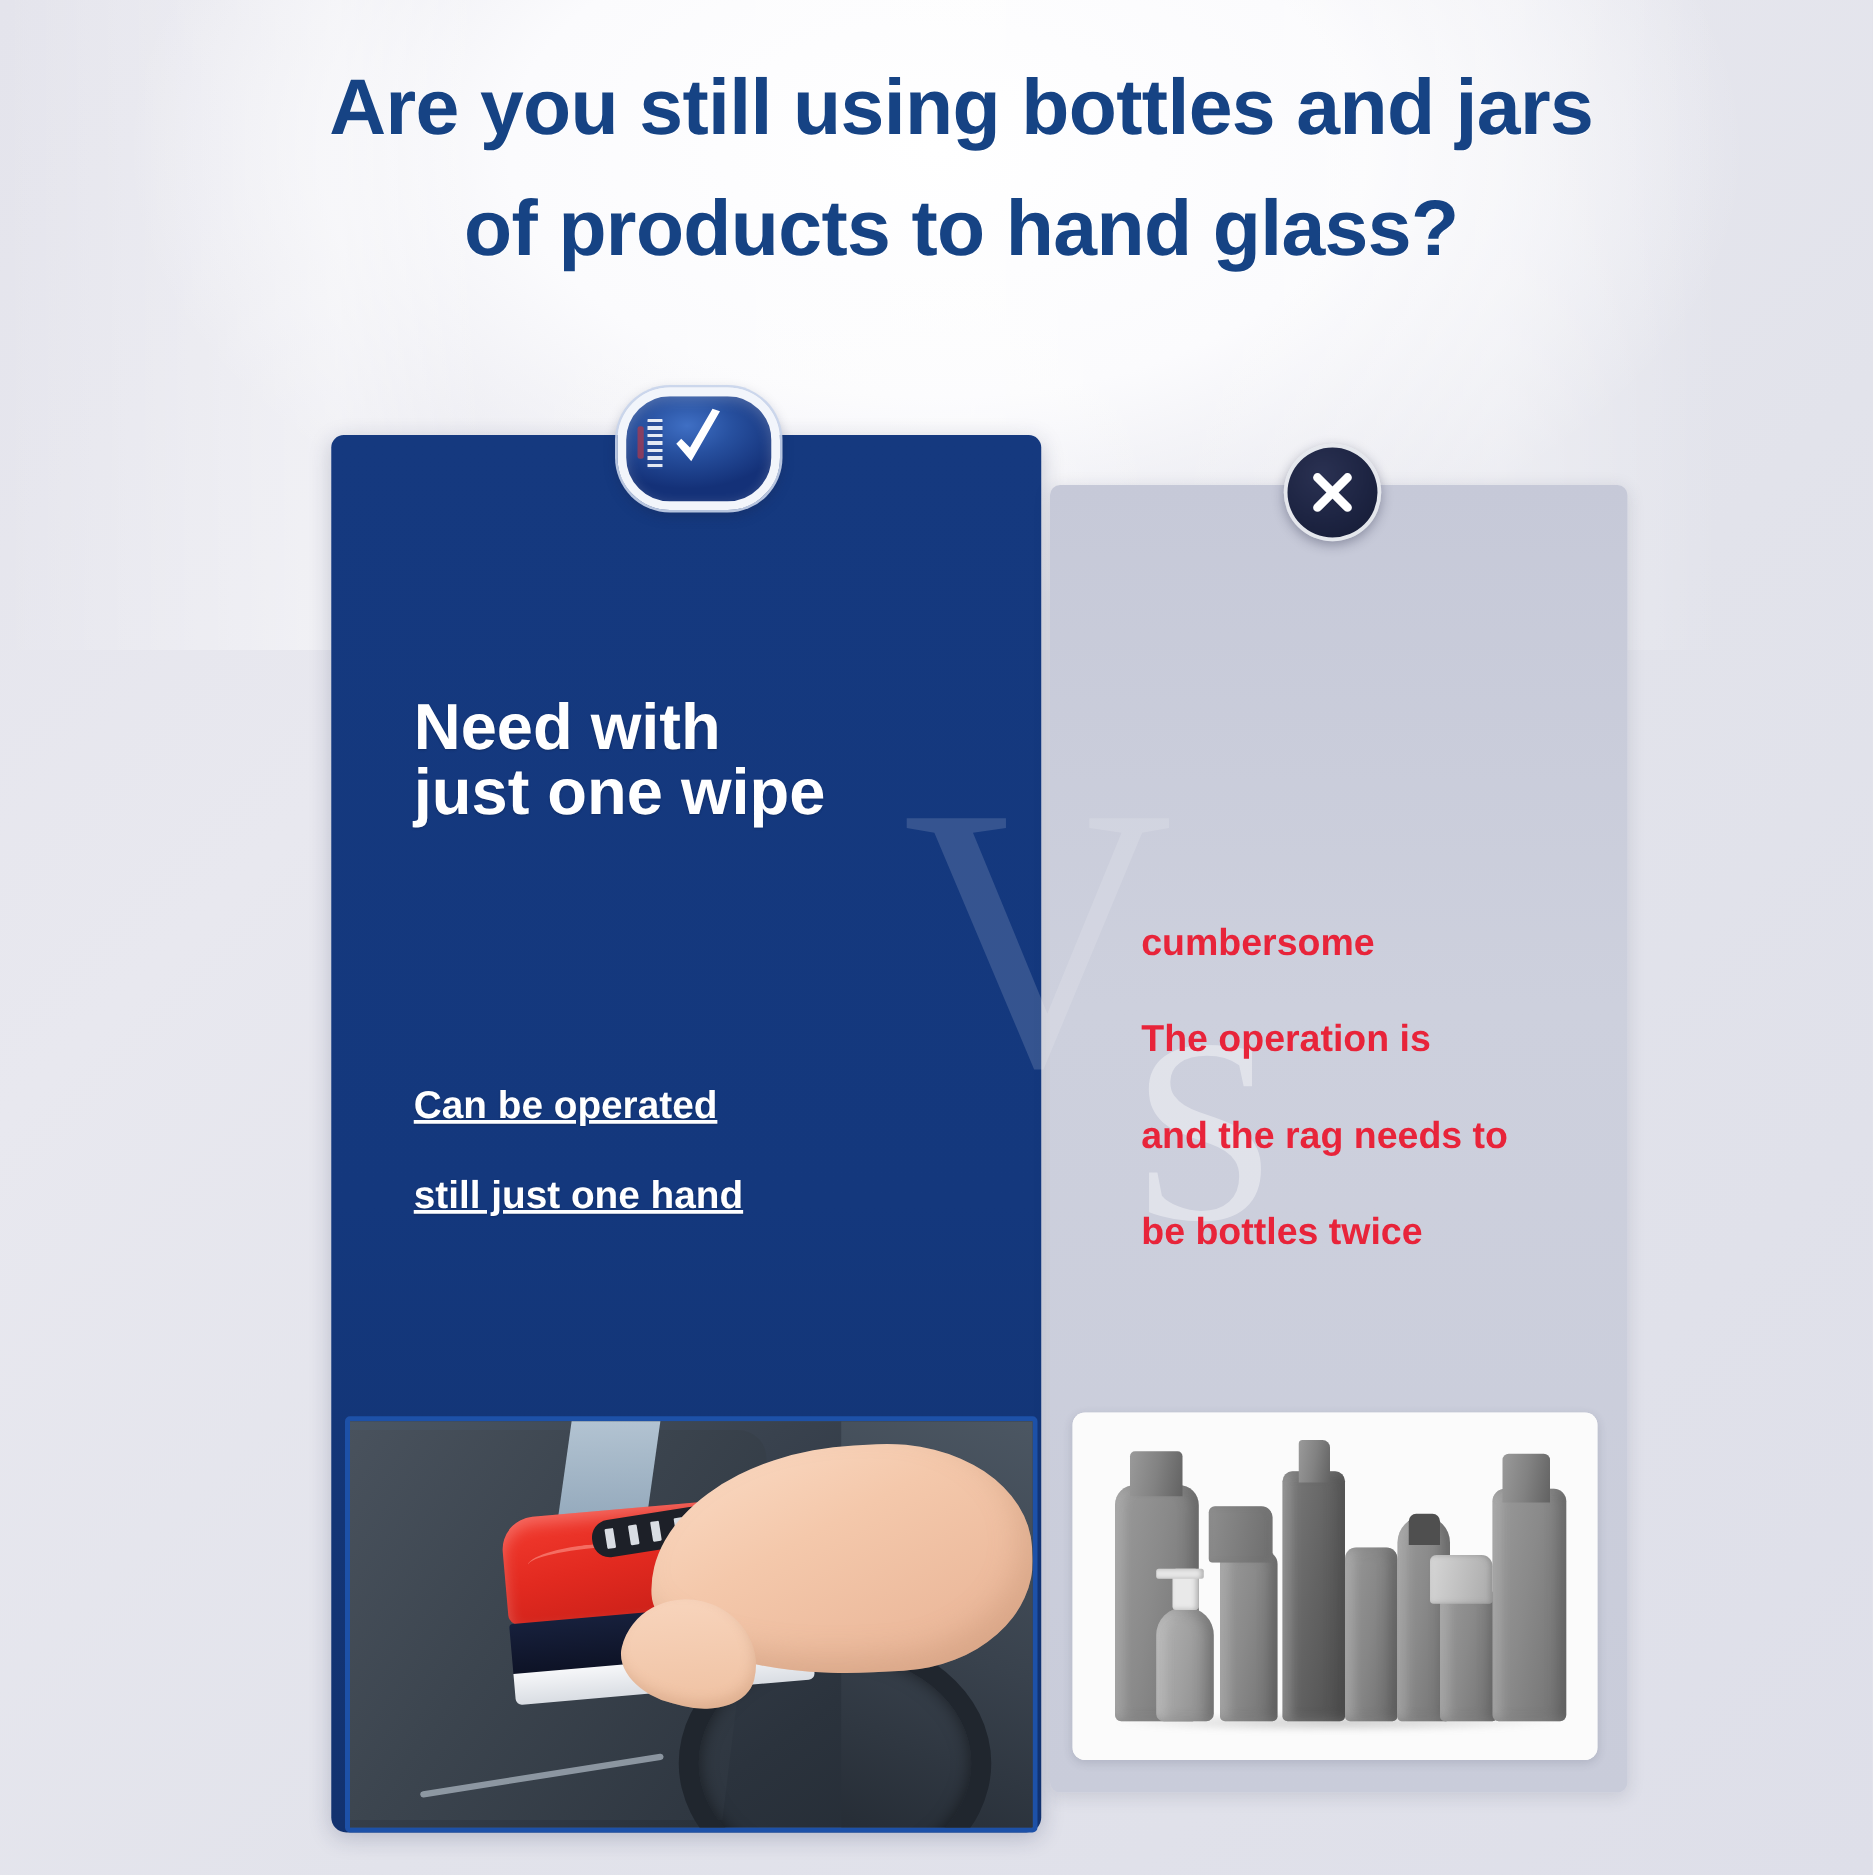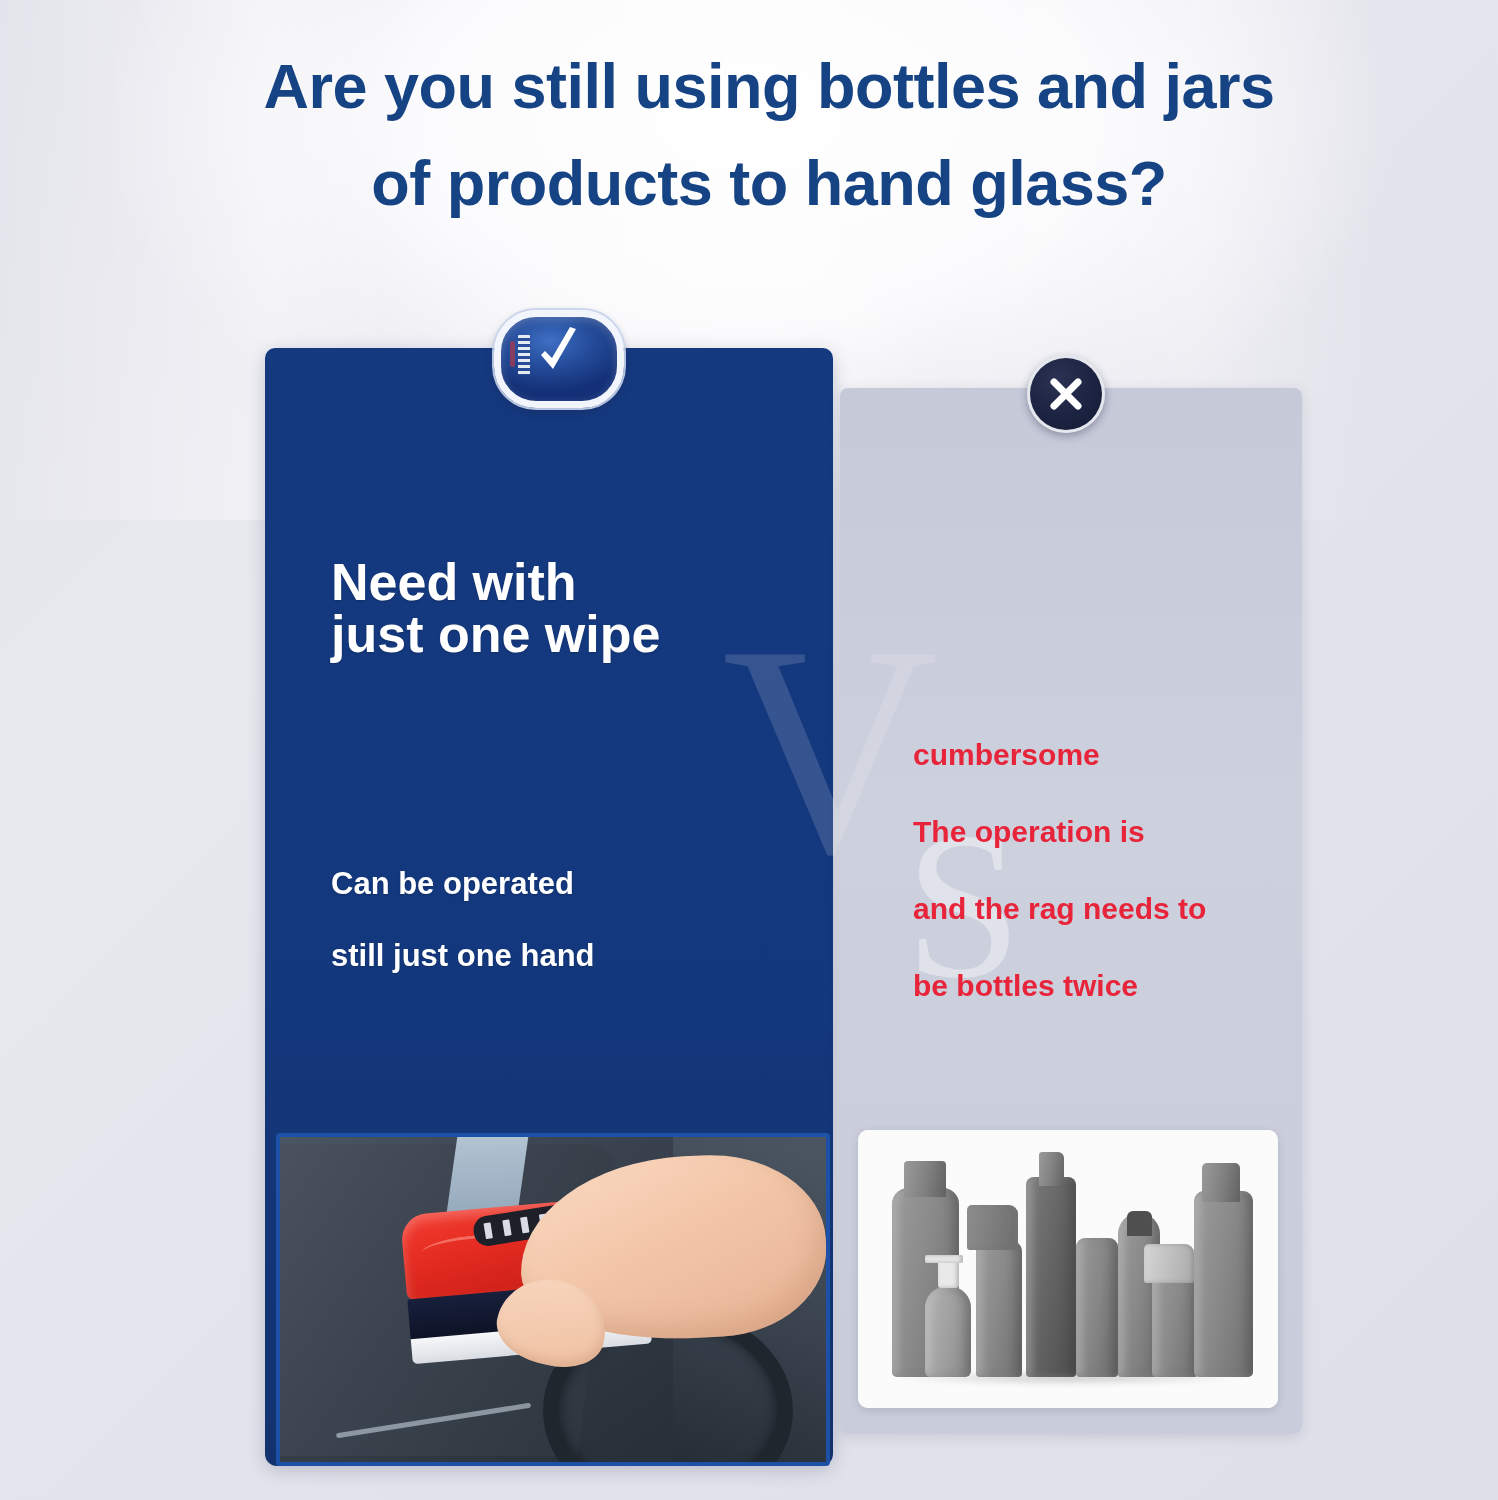--- a/index.html
+++ b/index.html
@@ -192,20 +192,21 @@
     position: absolute;
     left: 331px;
     top: 868px;
     width: 440px;
     color: #ffffff;
     font-size: 31px;
     font-weight: bold;
     line-height: 1.0;
     z-index: 4;
     text-shadow: 0 1px 2px rgba(0,0,0,0.18);
+    text-decoration: underline;
   }
   .good-sub .l2 { display: block; margin-top: 41px; }
 
   .bad-title {
     position: absolute;
     left: 913px;
     top: 592px;
     width: 400px;
     color: #ef1c2a;
     font-size: 48px;

